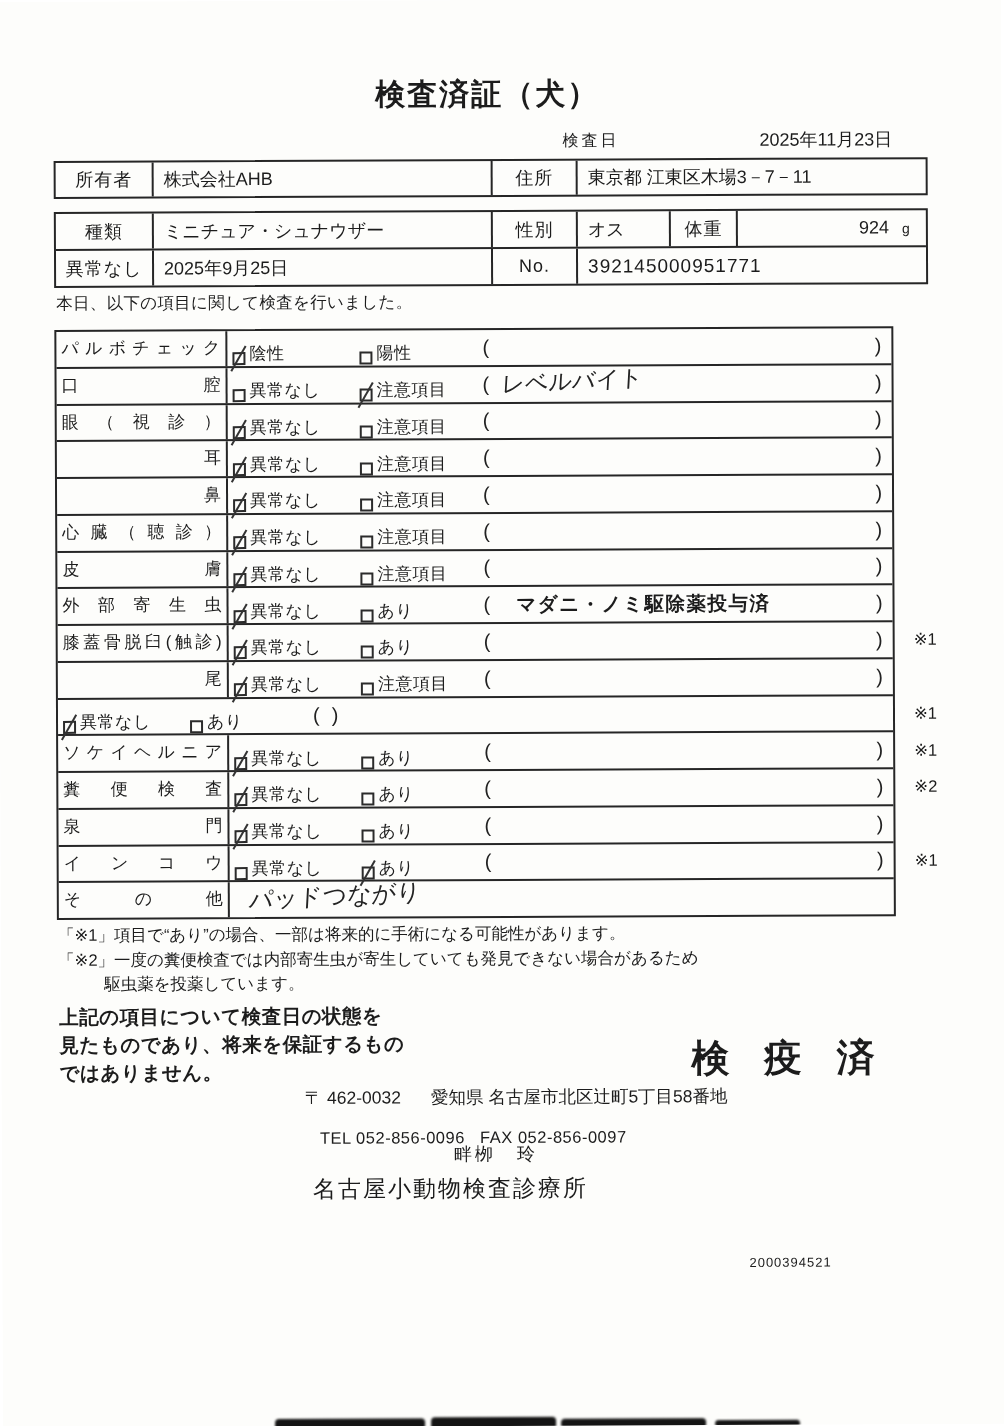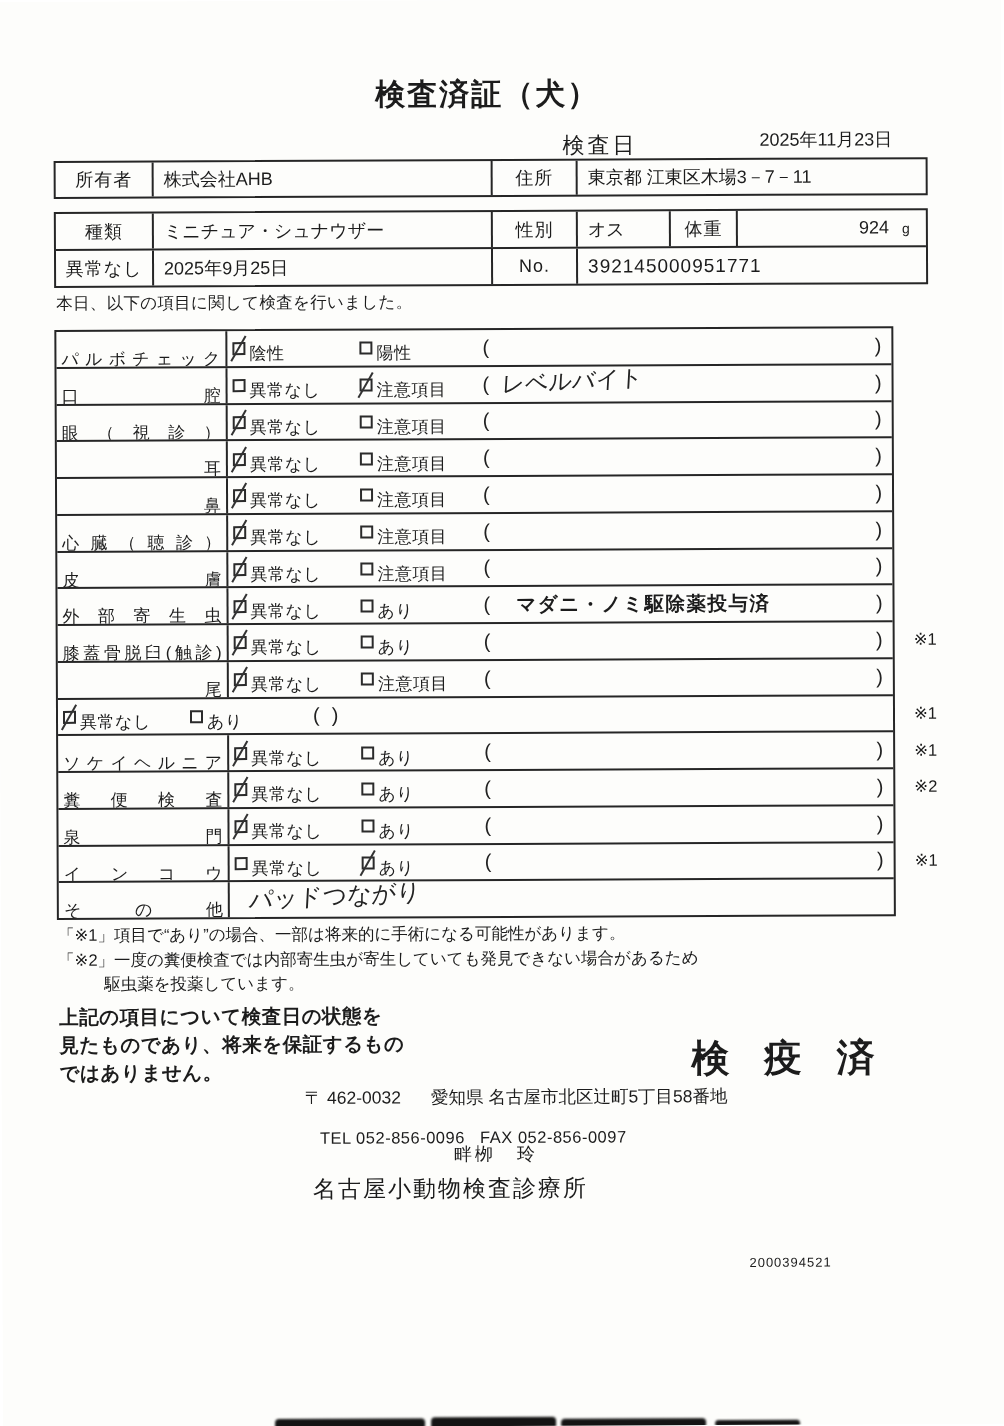--- a/index.html
+++ b/index.html
@@ -10,21 +10,21 @@
     position: relative; width: 1004px; height: 1426px;
     background: #fdfdfb; overflow: hidden;
     transform: rotate(-0.25deg);
   }
 
   .title {
     position: absolute; top: 74px; left: 0; width: 980px;
     text-align: center; font-size: 30px; font-weight: 600; letter-spacing: 2px;
   }
 
-  .exam-date-label { position: absolute; top: 131px; left: 565px; font-size: 22px; letter-spacing: 3px; }
+  .exam-date-label { position: absolute; top: 131px; left: 565px; font-size: 16px; letter-spacing: 3px; }
   .exam-date-value { position: absolute; top: 129px; left: 762px; font-size: 18px; }
 
   .htable { position: absolute; left: 56px; width: 874px; border: 2px solid #262626; background: #fdfdfb; }
   #owner-table { top: 159px; height: 38px; display: grid; grid-template-columns: 96px 339px 85px 1fr; }
   .hcell { display: flex; align-items: center; font-size: 18px; padding: 0 10px; overflow: hidden; white-space: nowrap; }
   .hcell.lab { justify-content: center; padding: 0 4px; letter-spacing: 1px; }
   .hcell + .hcell { border-left: 2px solid #262626; }
 
   #info-table { top: 210px; }
   .info-row { display: grid; }
@@ -33,27 +33,27 @@
   .weight-val { justify-content: flex-end; gap: 13px; padding-right: 16px; }
   .unit { font-size: 14px; }
   .no-val { font-size: 19px; letter-spacing: 1px; }
 
   .intro { position: absolute; top: 291px; left: 58px; font-size: 16.5px; letter-spacing: 0.3px; }
 
   #insp-table { position: absolute; top: 328px; left: 56px; width: 839px; border: 2px solid #262626; background: #fdfdfb; }
   .insp-row { position: relative; display: grid; grid-template-columns: 171px 1fr; height: 36.75px; border-bottom: 2px solid #262626; }
   .insp-row:last-child { border-bottom: none; height: 34.75px; }
   .label-cell {
-    border-right: 2px solid #262626; font-size: 17px; padding: 11px 5px;
+    border-right: 2px solid #262626; font-size: 17px; padding: 0 5px;
     line-height: 34px; overflow: hidden; white-space: nowrap;
     text-align: justify; text-align-last: justify; text-justify: inter-character;
   }
   .rest-cell { display: flex; align-items: center; padding-left: 5px; min-width: 0; }
   .opts { display: flex; align-items: center; height: 100%; flex: none; }
-  .opt { display: inline-flex; align-items: flex-start; margin-top: 11px; }
+  .opt { display: inline-flex; align-items: flex-end; margin-top: 11px; }
   .opt1 { width: 127px; }
   .opt2 { width: 123px; }
   .opt-label { font-size: 17px; letter-spacing: 0.5px; }
   .cb {
     position: relative; display: inline-block; width: 13px; height: 13px;
     border: 2px solid #2b2b2b; margin-right: 4px; flex: none;
   }
   .cb.checked::after {
     content: ""; position: absolute; left: 3px; top: -10px;
     width: 2px; height: 29px; background: #333; transform: rotate(30deg);

